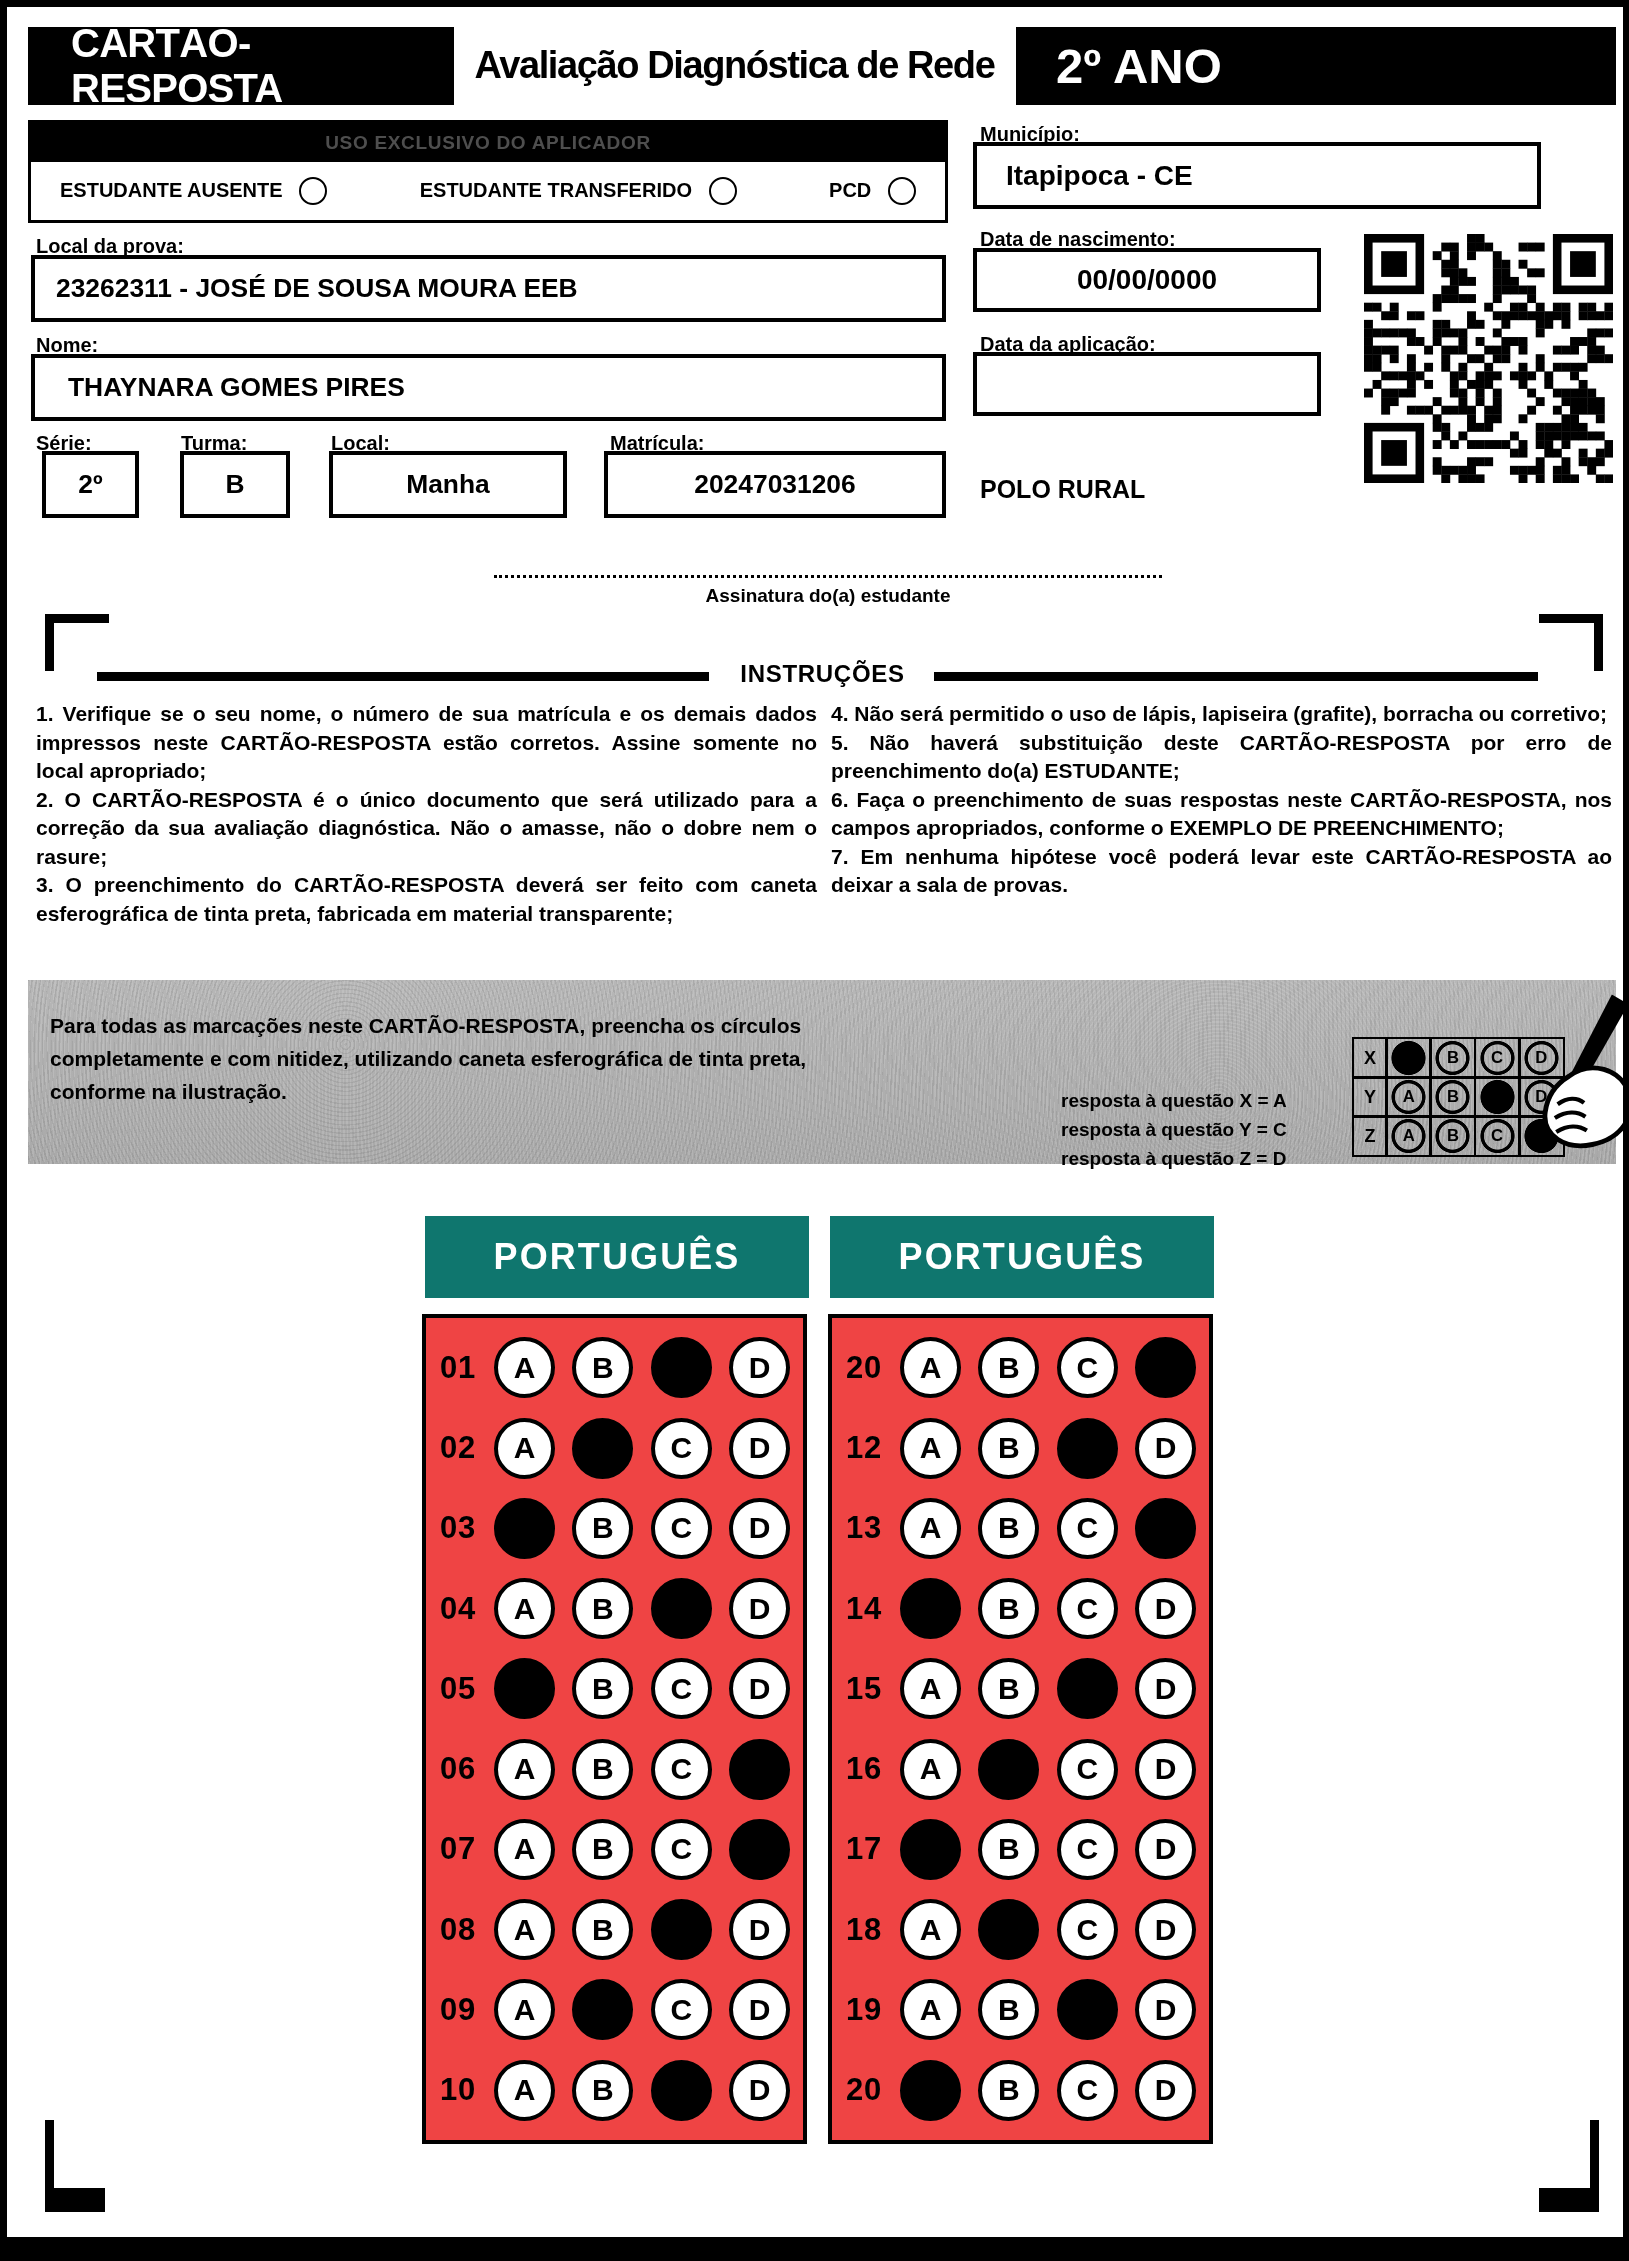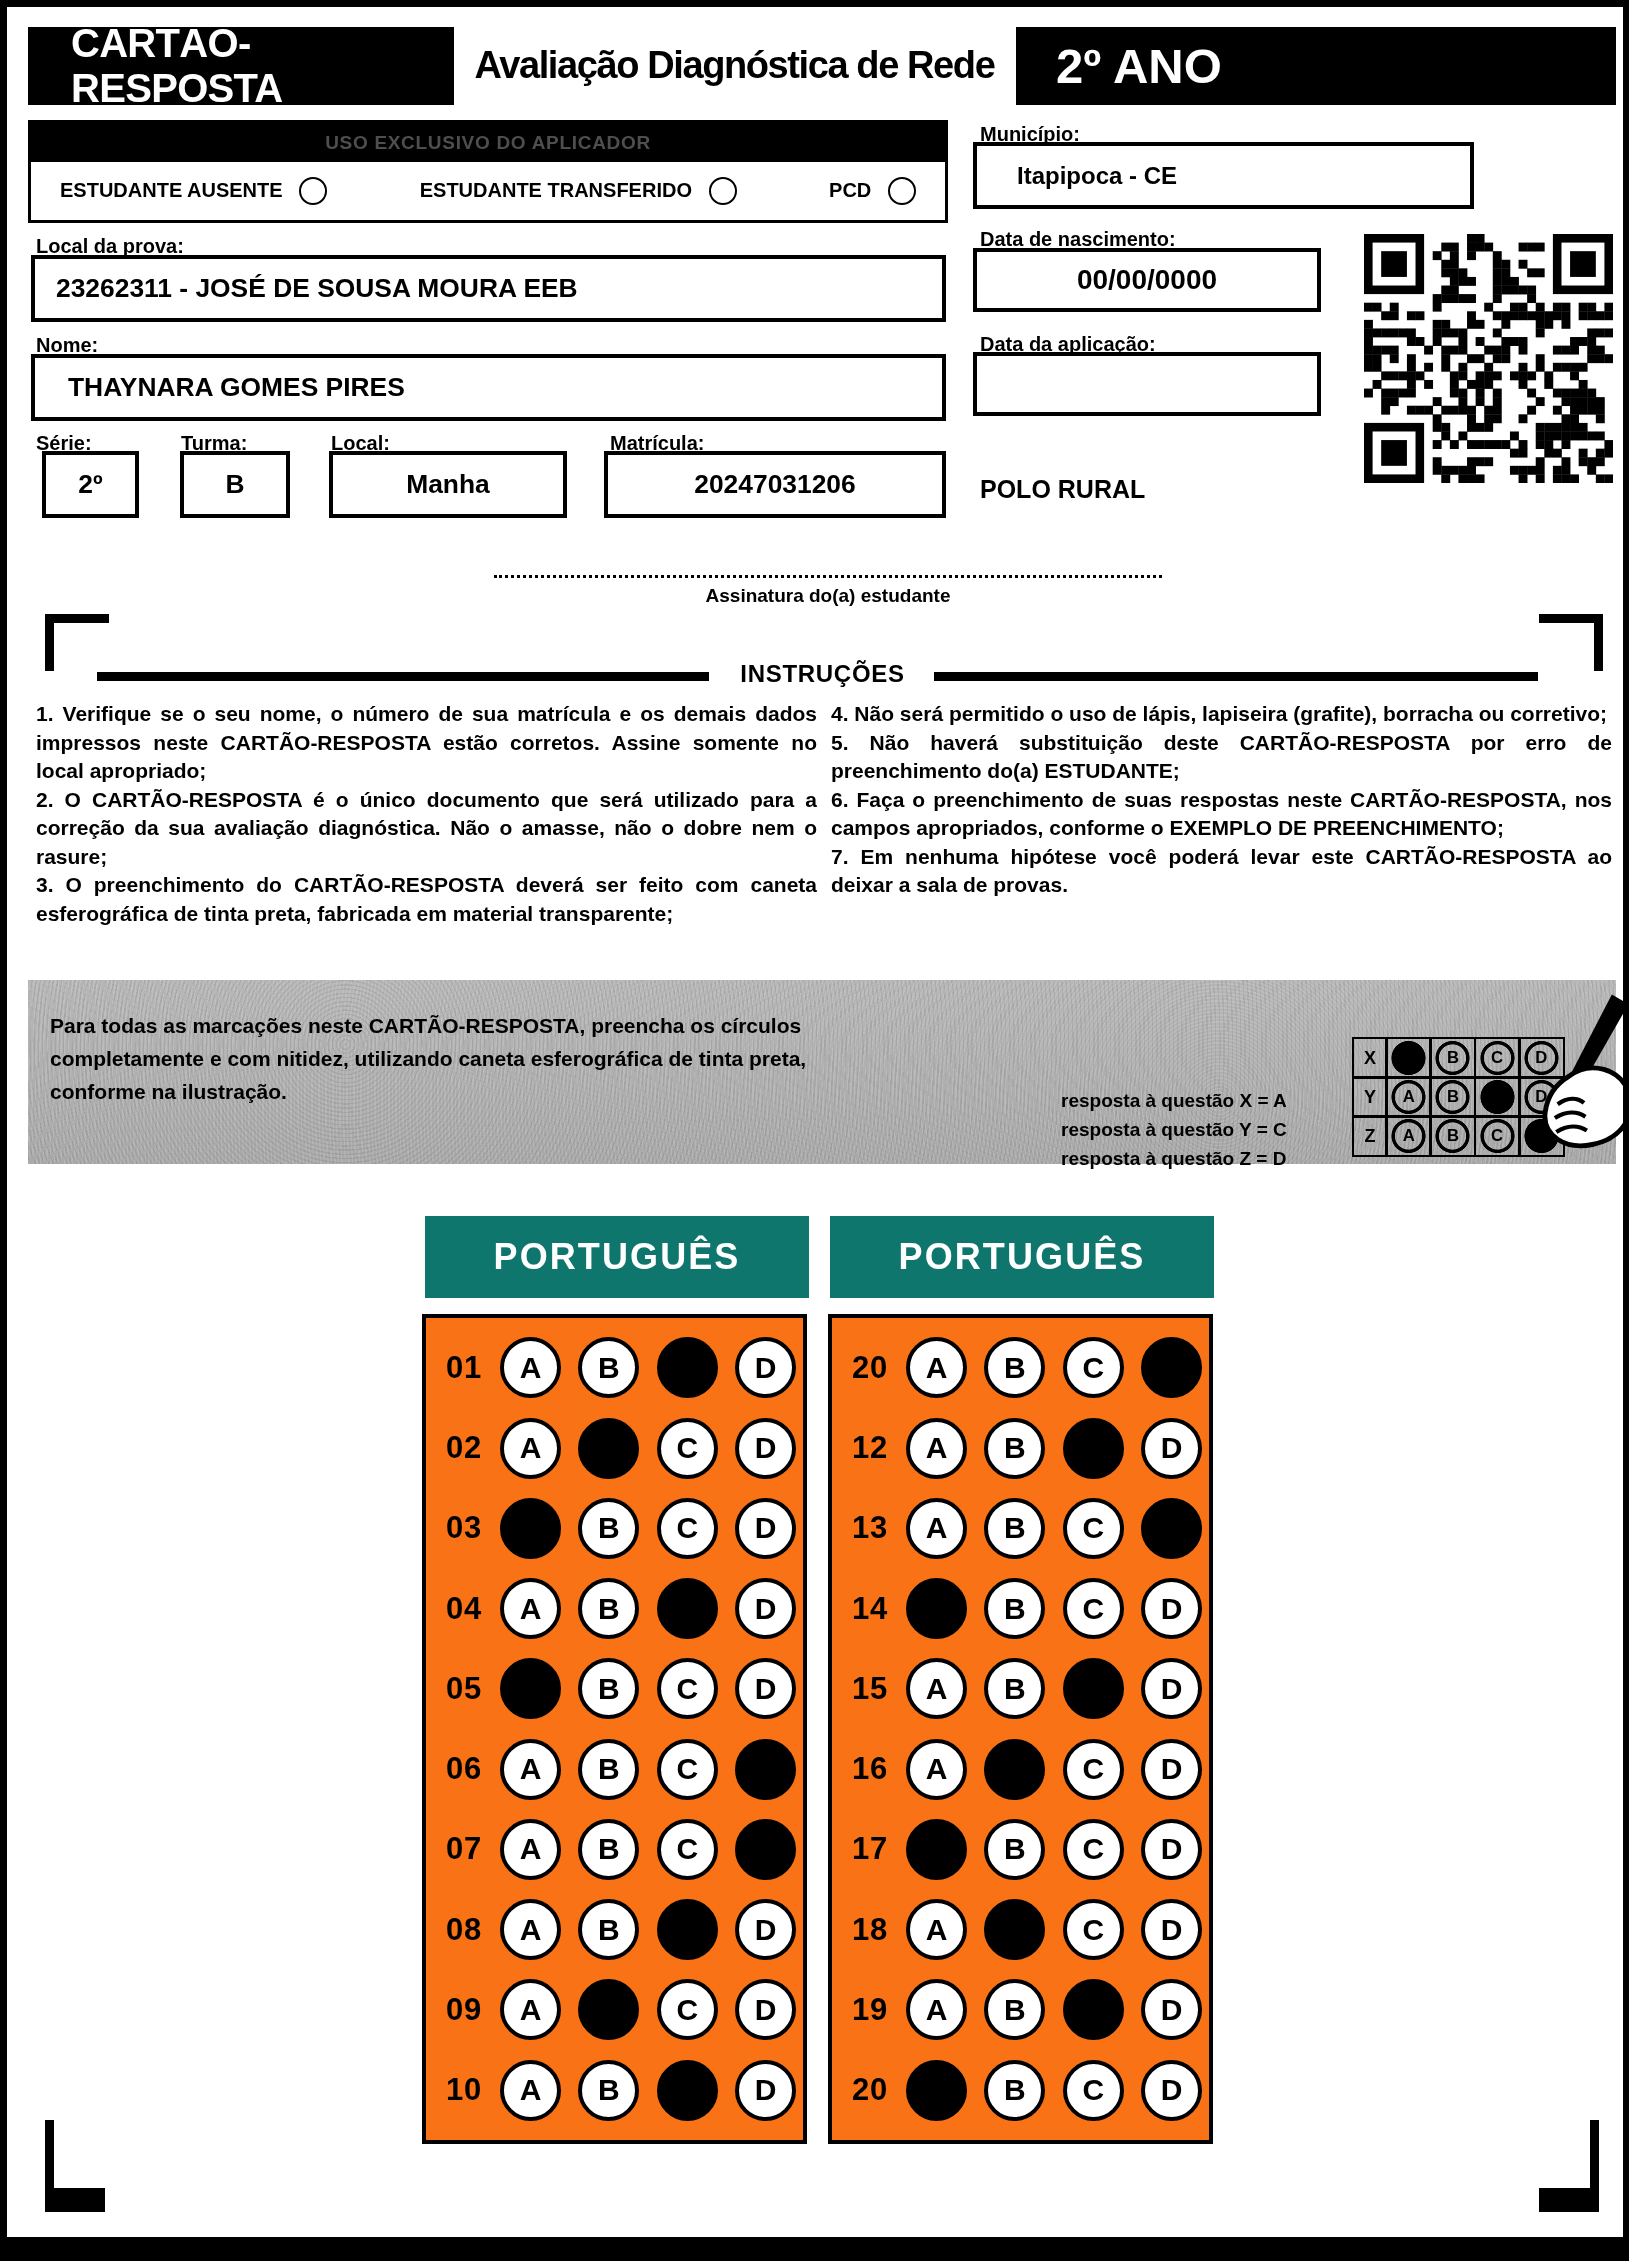--- a/index.html
+++ b/index.html
@@ -65,22 +65,22 @@
         display:flex;align-items:center;justify-content:center;font-size:16.7px;font-weight:bold;
         background:radial-gradient(circle closest-side at 50% 50%, transparent 0 13.2px, #000 14px 16.7px, transparent 17.4px);}
   .ex-bubbles .bubble.filled{background:radial-gradient(circle closest-side at 50% 50%, #000 0 16.7px, transparent 17.4px);color:transparent;}
   .hand{position:absolute;left:1481px;top:12.5px;width:139px;height:164px;}
 
   
   .sec-hdr{height:82px;background:#0f766e;color:#fff;display:flex;align-items:center;justify-content:center;
            font-size:36px;font-weight:bold;letter-spacing:2.1px;}
   .sh1{left:418px;top:1209px;width:384px;}
   .sh2{left:823px;top:1209px;width:384px;}
-  .ans-box{border:4.2px solid #000;background:#f97316;display:flex;flex-direction:column;justify-content:space-evenly;
-           padding-left:20px;}
+  .ans-box{border:4.2px solid #000;background:#ef4444;display:flex;flex-direction:column;justify-content:space-evenly;
+           padding-left:14px;}
   .ab1{left:415px;top:1307px;width:385px;height:830px;}
   .ab2{left:821px;top:1307px;width:385px;height:830px;}
   .q-row{display:flex;align-items:center;}
   .q-num{width:54px;font-size:31px;font-weight:bold;letter-spacing:0.7px;}
   .q-bubbles{display:flex;gap:17.4px;}
   .q-bubbles .bubble{width:61px;height:61px;border:4.9px solid #000;border-radius:50%;
         display:flex;align-items:center;justify-content:center;font-size:30px;font-weight:bold;background:#fff;}
   .q-bubbles .bubble.filled{background:#000;border-color:#000;color:transparent;}
 
   .polo{font-size:25px;font-weight:bold;}
@@ -140,21 +140,21 @@
   <div class="abs fld center" style="left:322px;top:444px;width:238px;height:67px;">
     <span>Manha</span>
   </div>
 
   <div class="abs lbl" style="left:603px;top:425px;">Matrícula:</div>
   <div class="abs fld center" style="left:597px;top:444px;width:342px;height:67px;">
     <span>20247031206</span>
   </div>
 
   <div class="abs lbl" style="left:973px;top:116px;">Município:</div>
-  <div class="abs fld" style="left:966px;top:135px;width:501px;height:67px;padding-left:40px;font-size:24px;">
+  <div class="abs fld" style="left:966px;top:135px;width:568px;height:67px;padding-left:29px;font-size:28px;">
     <span>Itapipoca - CE</span>
   </div>
 
   <div class="abs lbl" style="left:973px;top:221px;">Data de nascimento:</div>
   <div class="abs fld center" style="left:966px;top:241px;width:348px;height:64px;font-size:28px;">
     <span>00/00/0000</span>
   </div>
 
   <div class="abs lbl" style="left:973px;top:326px;">Data da aplicação:</div>
   <div class="abs fld center" style="left:966px;top:345px;width:348px;height:64px;">

